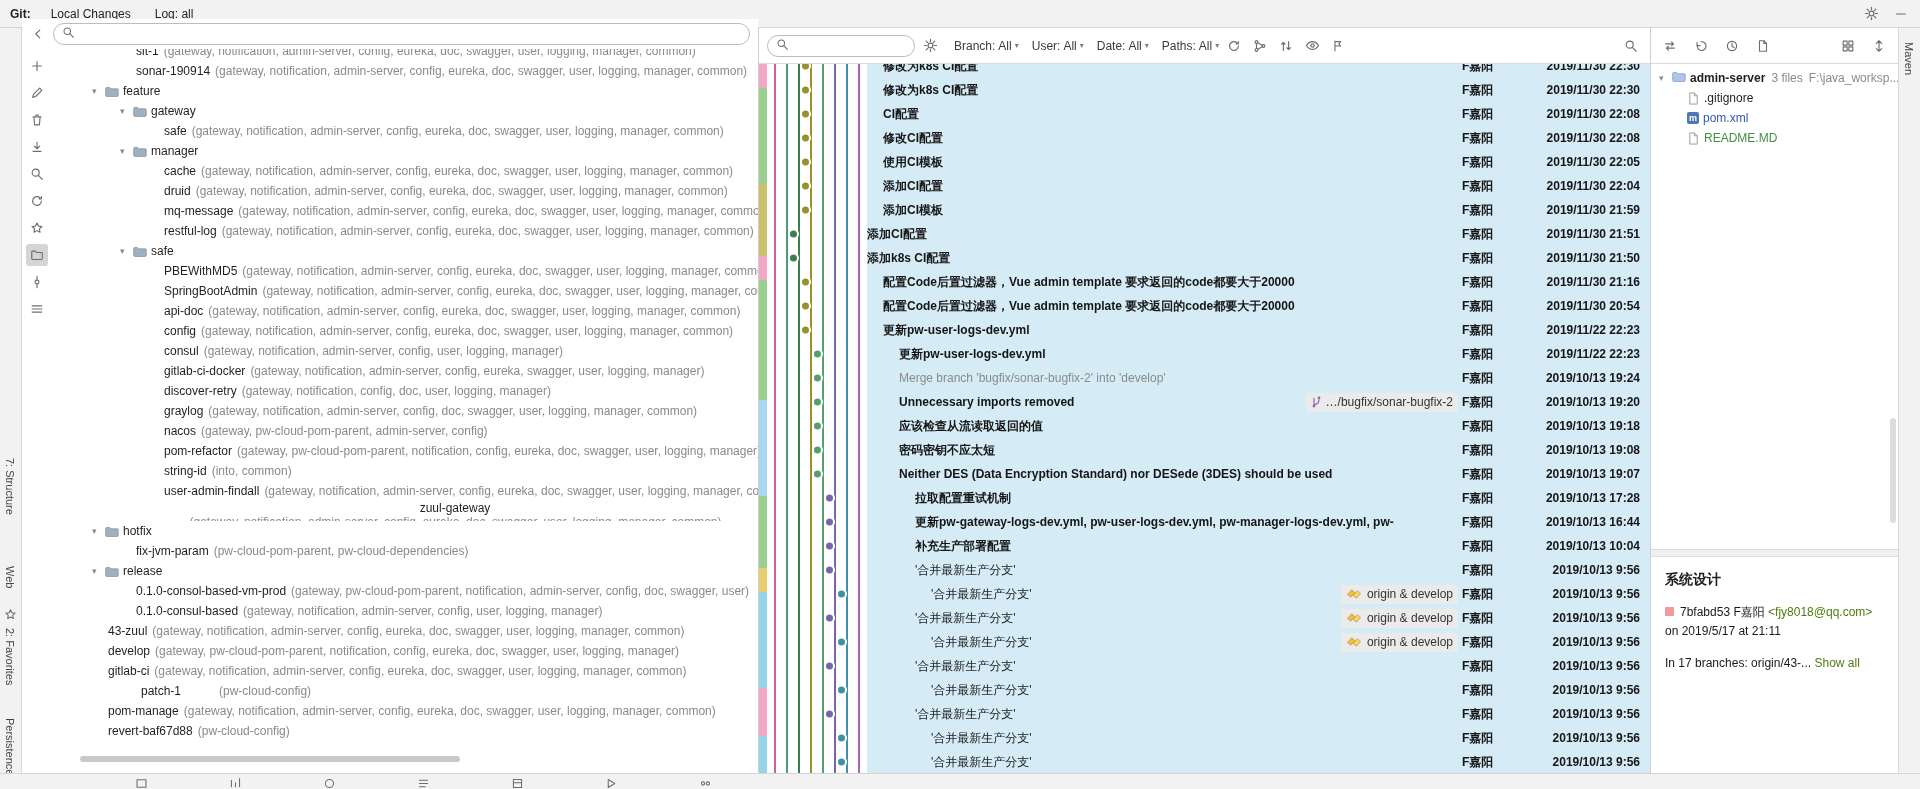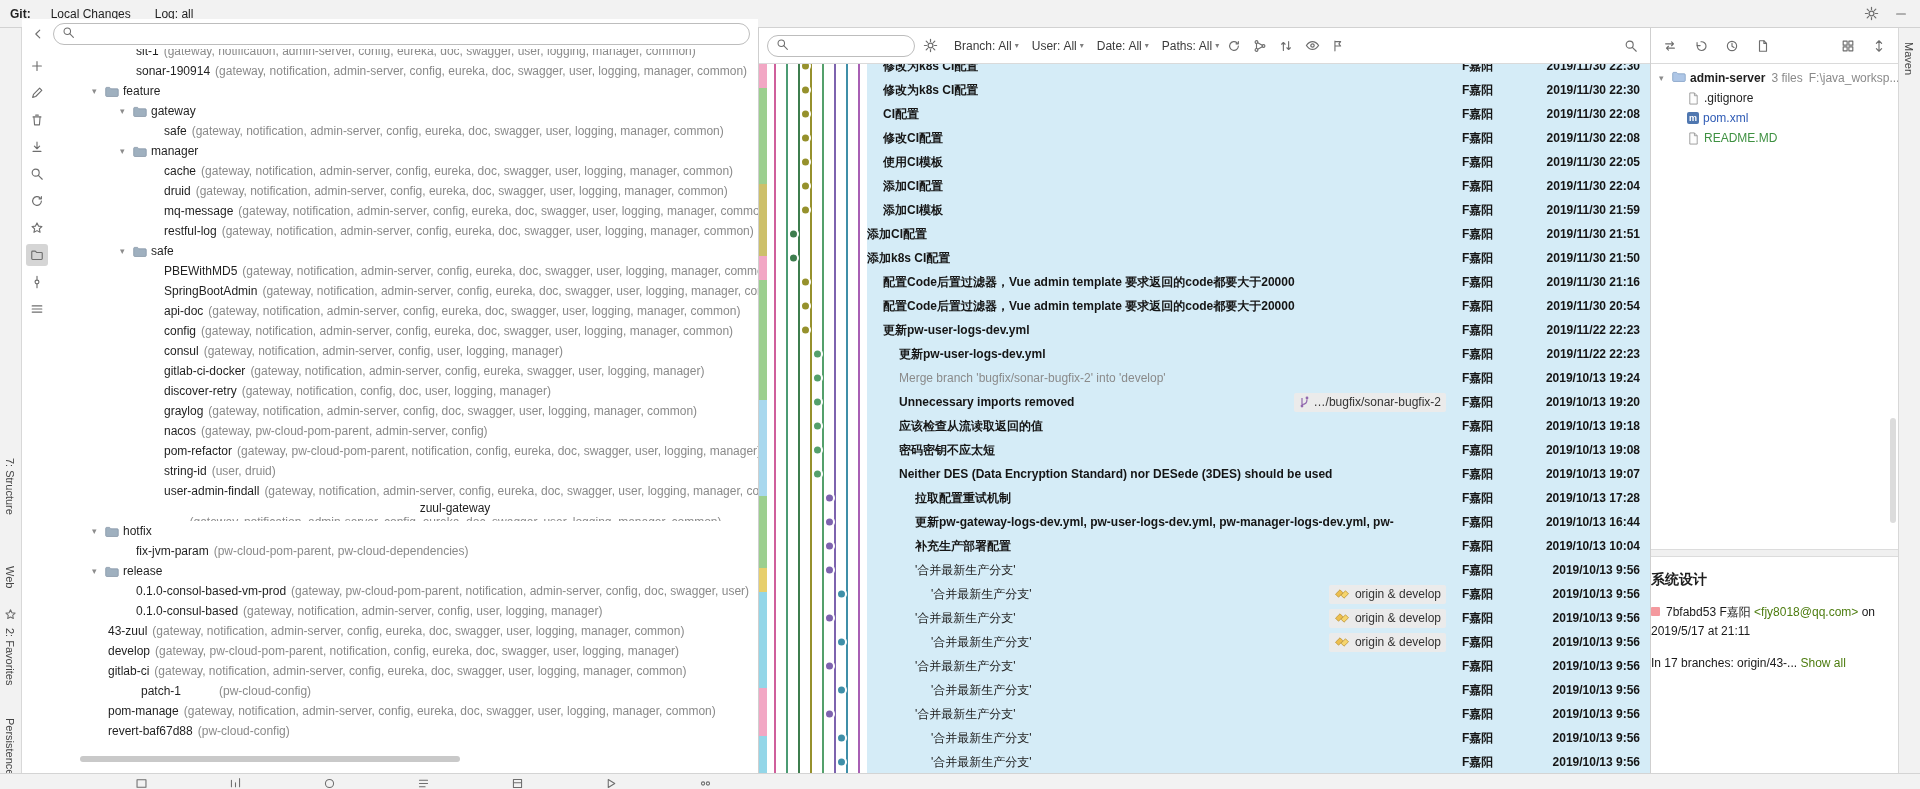--- a/index.html
+++ b/index.html
@@ -63,37 +63,37 @@
   .dot { position:absolute; width:7px; height:7px; border-radius:50%; border:2px solid #fff;
          top:50%; transform:translateY(-50%); box-sizing:content-box; }
   .cbody { flex:1; min-width:0; background:#d5ecf7; display:flex; align-items:center; padding-right:10px; }
   .cmsg { white-space:nowrap; overflow:hidden; flex:none; max-width:560px; }
   .st-bold { font-weight:bold; color:#151515; }
   .st-normal { color:#222; }
   .st-merge { color:#8a8a8a; }
   .cauthor { flex:none; width:62px; font-weight:bold; color:#151515; white-space:nowrap; }
   .cdate { flex:none; width:116px; text-align:right; font-weight:bold; color:#151515; white-space:nowrap; }
   .chip { display:flex; align-items:center; gap:4px; background:#ebebeb; border-radius:2px;
-          padding:0 5px; height:19px; color:#333; margin-right:16px; flex:none; white-space:nowrap; }
+          padding:0 5px; height:19px; color:#333; margin-right:4px; flex:none; white-space:nowrap; }
 
   
   .details-panel { position:absolute; left:1650px; top:28px; width:248px; height:745px; border-left:1px solid #cfcfcf; background:#fff; }
   .dp-toolbar { height:36px; display:flex; align-items:center; padding:0 8px; gap:9px; border-bottom:1px solid #dadada; }
   .dp-files { position:absolute; left:0; top:36px; right:0; height:485px; overflow:hidden; padding-top:4px; }
   .frow { height:20px; display:flex; align-items:center; white-space:nowrap; overflow:hidden; padding-left:8px; }
   .frow .fname { margin-left:4px; }
   .frow.root .fname { font-weight:bold; margin-right:6px; }
   .fmeta { color:#8a8a8a; margin-right:6px; }
   .fchild { padding-left:36px; }
   .mvnbadge { width:12px; height:12px; background:#4f77b0; color:#fff; font-size:9px; font-weight:bold;
               border-radius:2px; display:inline-flex; align-items:center; justify-content:center; flex:none; }
   .dp-scrollthumb { position:absolute; right:2px; top:390px; width:6px; height:105px; background:#dcdcdc; border-radius:3px; }
   .dp-split { position:absolute; left:0; right:0; top:521px; height:8px; background:#f0f0f0;
               border-top:1px solid #dcdcdc; border-bottom:1px solid #dcdcdc; }
-  .dp-commit { position:absolute; left:0; right:0; top:529px; bottom:0; padding:10px 0; overflow:hidden; }
+  .dp-commit { position:absolute; left:0; right:0; top:529px; bottom:0; padding:10px 14px; overflow:hidden; }
   .dc-title { font-size:14px; font-weight:bold; margin:4px 0 14px; }
   .dc-line { line-height:1.55; color:#1a1a1a; word-wrap:break-word; }
   .swatch { display:inline-block; width:9px; height:9px; background:#f4999e; margin-right:6px; border-radius:1px; }
   .link { color:#4d7c0f; text-decoration:none; }
   .dc-branches { margin-top:16px; color:#1a1a1a; }
 
   
   .bottom-bar { position:absolute; left:0; top:773px; width:1920px; height:16px; background:#f2f2f2;
                 border-top:1px solid #d4d4d4; display:flex; gap:72px; padding-left:130px; overflow:hidden; }
   .bottom-bar .tbicon { margin-top:4px; }
@@ -316,21 +316,21 @@
           <span class="tdet">(gateway, pw-cloud-pom-parent, admin-server, config)</span>
         </div>
         <div class="trow" style="padding-left: 96px;">
           <span class="tri"></span>
           <span class="tname">pom-refactor</span>
           <span class="tdet">(gateway, pw-cloud-pom-parent, notification, config, eureka, doc, swagger, user, logging, manager)</span>
         </div>
         <div class="trow" style="padding-left: 96px;">
           <span class="tri"></span>
           <span class="tname">string-id</span>
-          <span class="tdet">(user, druid)</span>
+          <span class="tdet">(into, common)</span>
         </div>
         <div class="trow" style="padding-left: 96px;">
           <span class="tri"></span>
           <span class="tname">user-admin-findall</span>
           <span class="tdet">(gateway, notification, admin-server, config, eureka, doc, swagger, user, logging, manager, common)</span>
         </div>
         <div class="trow" style="padding-left: 96px; flex-direction: column;">
           <span class="tri"></span>
           <span class="tname">zuul-gateway</span>
           <span class="tdet">(gateway, notification, admin-server, config, eureka, doc, swagger, user, logging, manager, common)</span>

